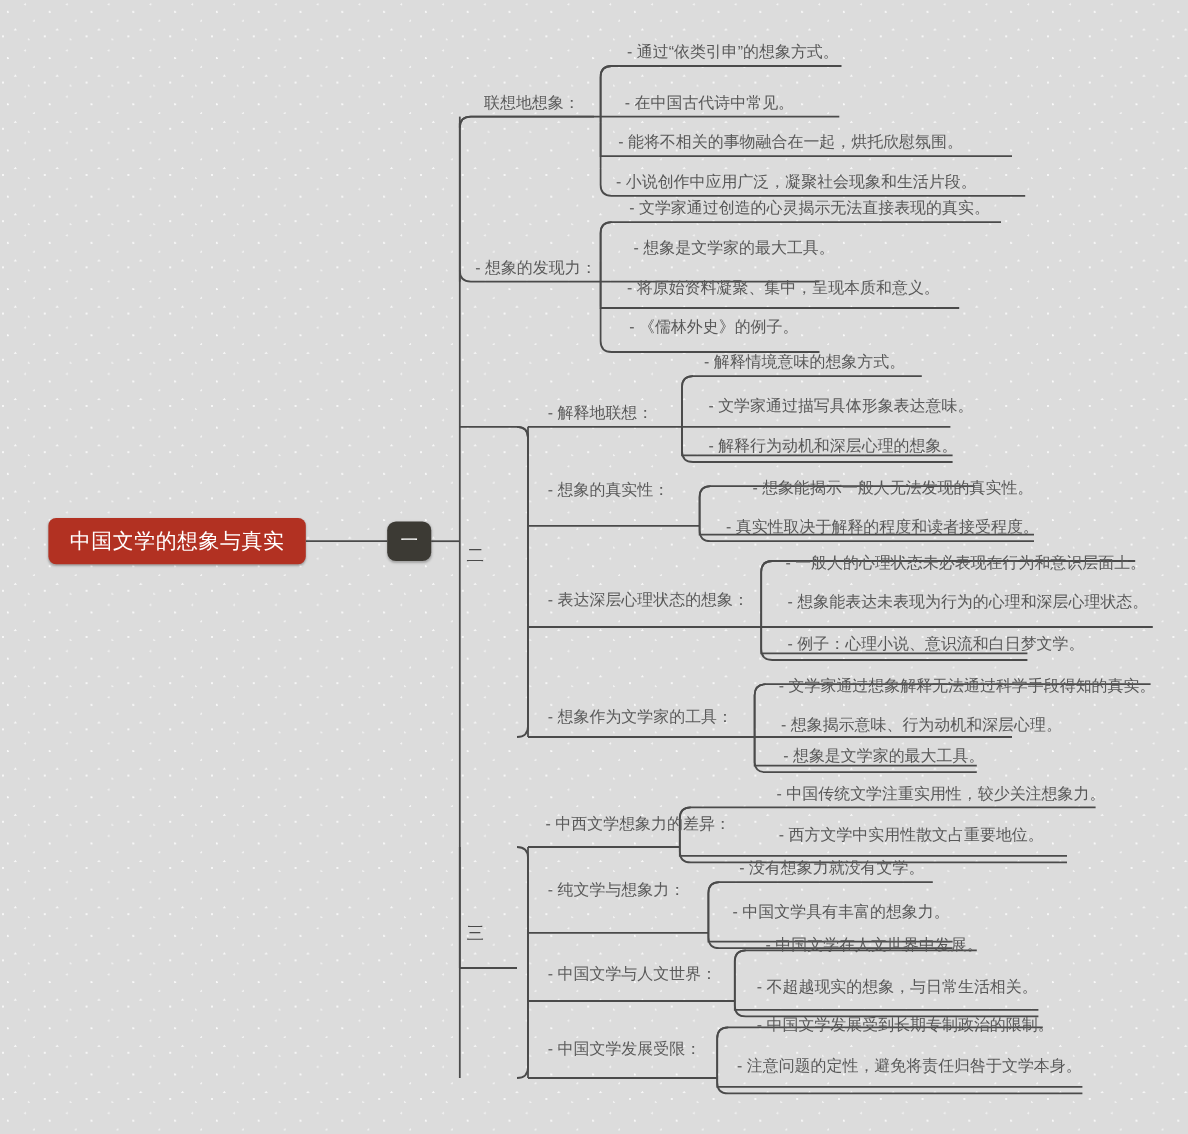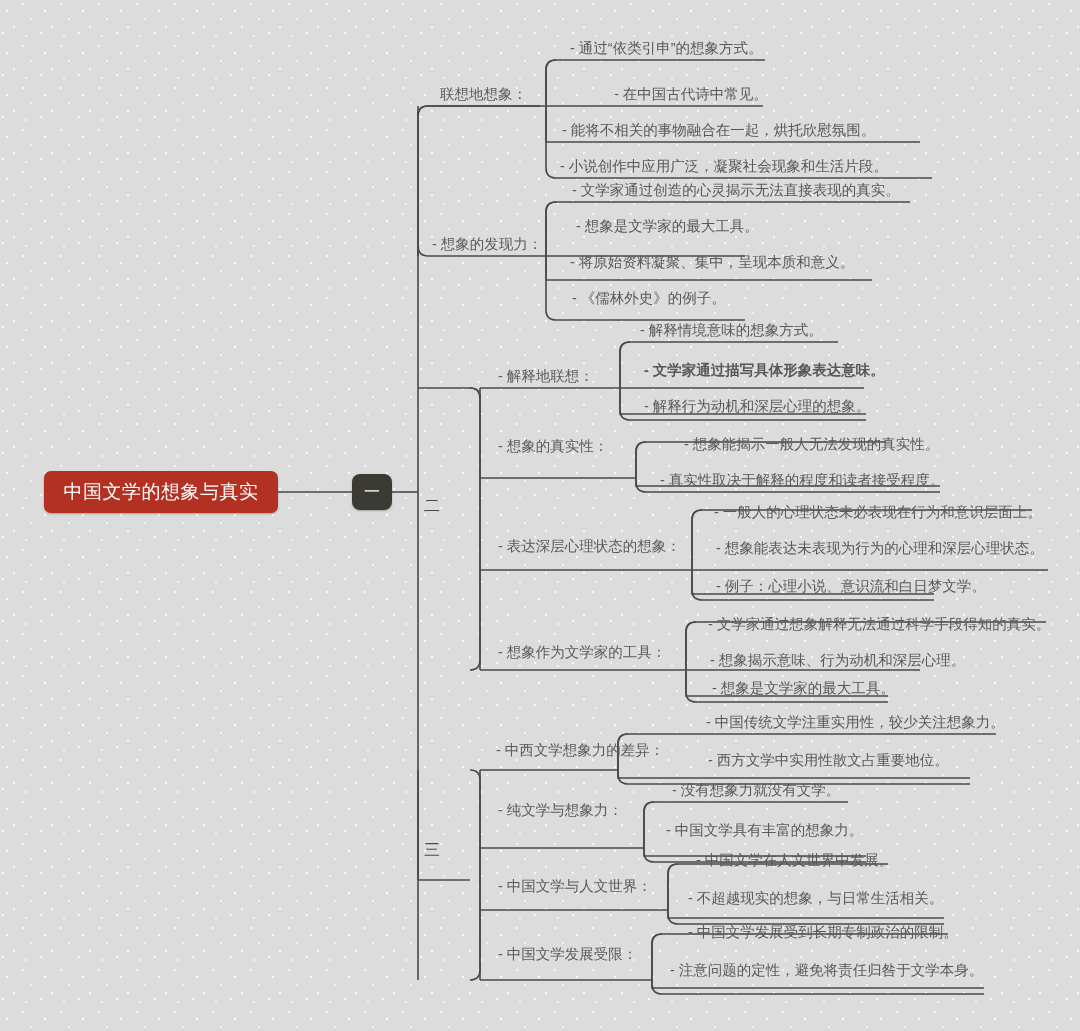--- a/index.html
+++ b/index.html
@@ -202,33 +202,33 @@
   </div>
   <div class="branch-plain" style="left:412px; top:488px;">
     <span class="chip-label">二</span>
   </div>
   <div class="branch-plain" style="left:412px; top:832px;">
     <span class="chip-label">三</span>
   </div>
 
   <div class="node-text lvl2" style="left:440px; top:106px;">联想地想象：</div>
   <div class="node-text lvl3" style="left:570px; top:60px;">- 通过“依类引申”的想象方式。</div>
-  <div class="node-text lvl3" style="left:568px; top:106px;margin-left:46px;">- 在中国古代诗中常见。</div>
+  <div class="node-text lvl3" style="left:568px; top:106px;">- 在中国古代诗中常见。</div>
   <div class="node-text lvl3" style="left:562px; top:142px;">- 能将不相关的事物融合在一起，烘托欣慰氛围。</div>
   <div class="node-text lvl3" style="left:560px; top:178px;">- 小说创作中应用广泛，凝聚社会现象和生活片段。</div>
 
   <div class="node-text lvl2" style="left:432px; top:256px;">- 想象的发现力：</div>
   <div class="node-text lvl3" style="left:572px; top:202px;">- 文学家通过创造的心灵揭示无法直接表现的真实。</div>
   <div class="node-text lvl3" style="left:576px; top:238px;">- 想象是文学家的最大工具。</div>
   <div class="node-text lvl3" style="left:570px; top:274px;">- 将原始资料凝聚、集中，呈现本质和意义。</div>
   <div class="node-text lvl3" style="left:572px; top:310px;">- 《儒林外史》的例子。</div>
 
   <div class="node-text lvl2" style="left:498px; top:388px;">- 解释地联想：</div>
   <div class="node-text lvl3" style="left:640px; top:342px;">- 解释情境意味的想象方式。</div>
-  <div class="node-text lvl3" style="left:644px; top:382px;font-weight:bold;">- 文学家通过描写具体形象表达意味。</div>
+  <div class="node-text lvl3" style="left:644px; top:382px;">- 文学家通过描写具体形象表达意味。</div>
   <div class="node-text lvl3" style="left:644px; top:418px;">- 解释行为动机和深层心理的想象。</div>
 
   <div class="node-text lvl2" style="left:498px; top:458px;">- 想象的真实性：</div>
   <div class="node-text lvl3" style="left:684px; top:456px;">- 想象能揭示一般人无法发现的真实性。</div>
   <div class="node-text lvl3" style="left:660px; top:492px;">- 真实性取决于解释的程度和读者接受程度。</div>
 
   <div class="node-text lvl2" style="left:498px; top:558px;">- 表达深层心理状态的想象：</div>
   <div class="node-text lvl3" style="left:714px; top:524px;">- 一般人的心理状态未必表现在行为和意识层面上。</div>
   <div class="node-text lvl3" style="left:716px; top:560px;">- 想象能表达未表现为行为的心理和深层心理状态。</div>
   <div class="node-text lvl3" style="left:716px; top:598px;">- 例子：心理小说、意识流和白日梦文学。</div>

